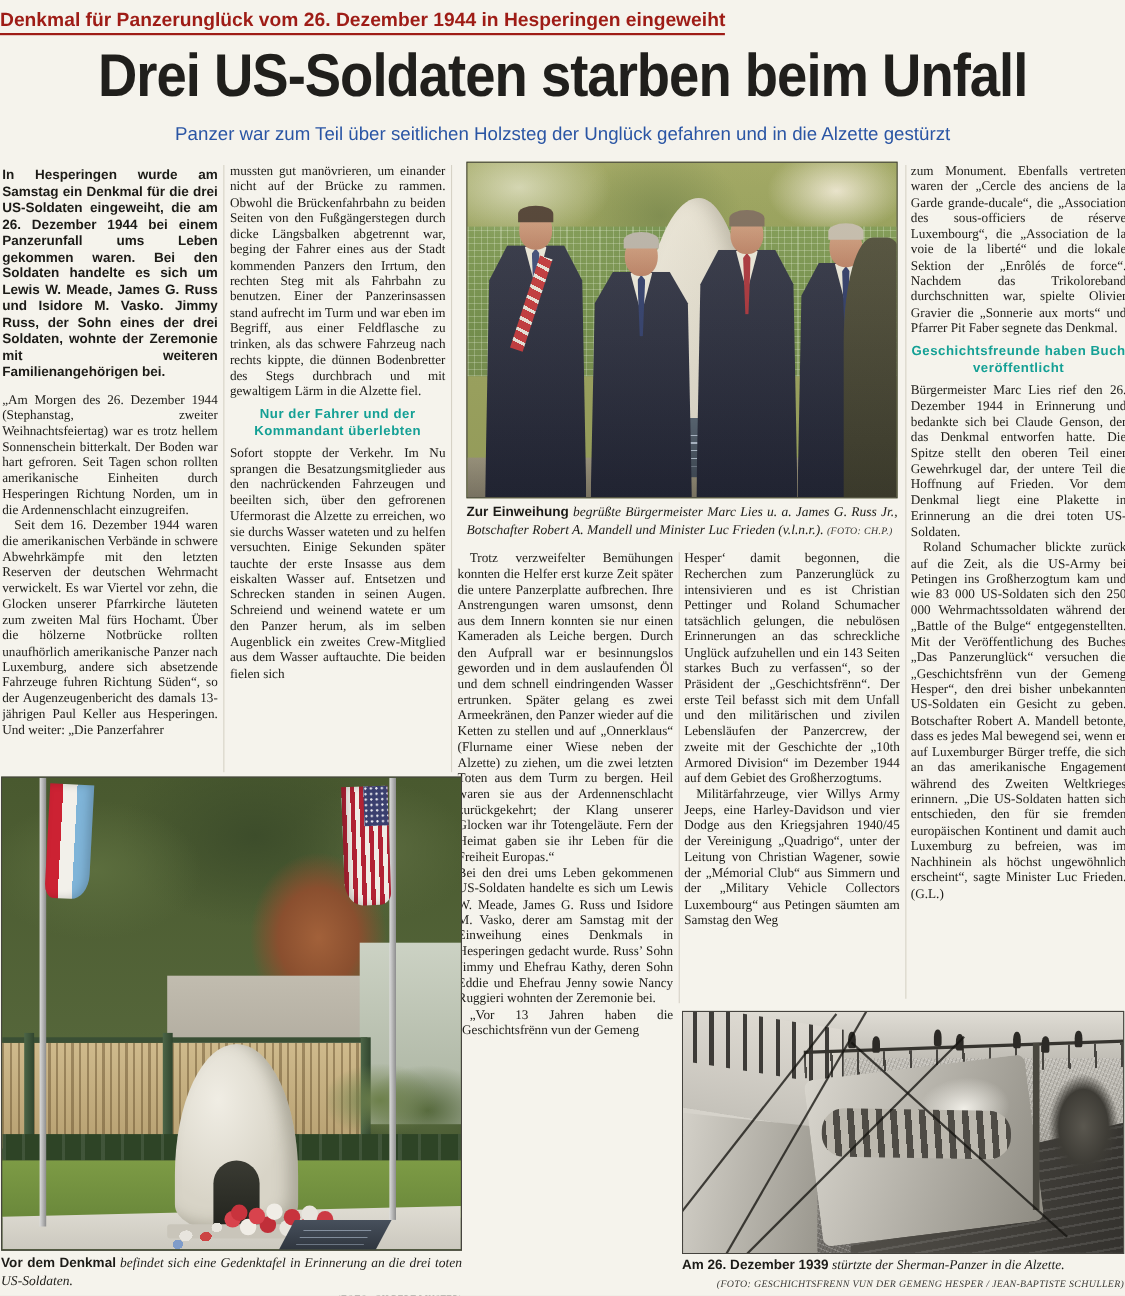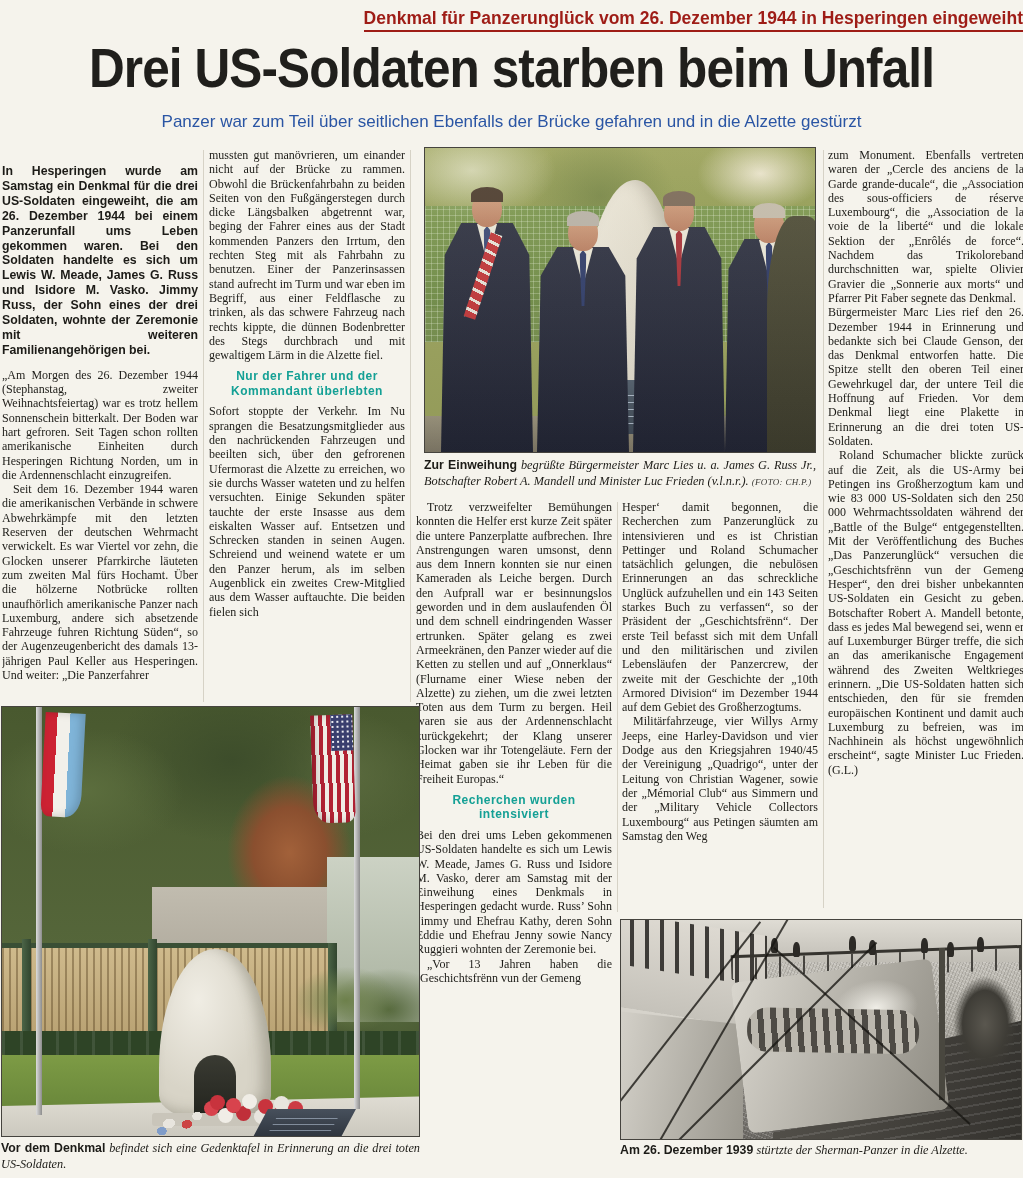--- a/index.html
+++ b/index.html
@@ -3,39 +3,39 @@
 <meta charset="utf-8">
 <style>
   :root{
     --kicker:#9e1c16; --subhead:#2a55a4; --greenhead:#14a095;
     --body:#1c1b17; --pagebg:#f5f3ec;
   }
   html,body{margin:0;padding:0;background:#e8e6e0;}
   #page{position:relative;width:1023px;height:1178px;margin:0 auto;overflow:hidden;
         background:var(--pagebg);color:var(--body);font-family:"Liberation Serif",serif;}
   
-  .kicker{position:absolute;top:8px;left:0;right:0;text-align:right;
+  .kicker{position:absolute;top:8px;left:0;right:0;text-align:left;
           font-family:"Liberation Sans",sans-serif;font-weight:bold;font-size:17.5px;color:var(--kicker);}
   .kicker span{border-bottom:2px solid currentColor;padding-bottom:2px;}
   .headline{position:absolute;top:36px;left:0;right:0;margin:0;text-align:center;
             font-family:"Liberation Sans",sans-serif;font-weight:bold;font-size:55px;
             letter-spacing:-1px;color:#201f1c;white-space:nowrap;transform:scaleX(.9);}
   .subhead{position:absolute;top:112px;left:0;right:0;text-align:center;
            font-family:"Liberation Sans",sans-serif;font-size:17px;color:var(--subhead);}
   
   .col{position:absolute;width:196px;font-size:12px;line-height:14.3px;text-align:justify;
        overflow:hidden;hyphens:auto;-webkit-hyphens:auto;}
   .col p{margin:0;}
   .col p.indent{text-indent:11px;}
   .col p.lead{font-family:"Liberation Sans",sans-serif;font-weight:bold;font-size:12.3px;
               line-height:14.9px;margin-bottom:10px;}
   .col p.greenhead{font-family:"Liberation Sans",sans-serif;font-weight:bold;font-size:12px;
               line-height:14.5px;text-align:center;color:var(--greenhead);margin:7px 0 6px;text-indent:0;
               letter-spacing:.5px;}
-  #col1{left:2px;top:164px;height:556px;}
+  #col1{left:2px;top:152px;height:556px;}
   #col2{left:209px;top:148px;height:556px;}
   #col3{left:416px;top:500px;height:678px;}
   #col4{left:622px;top:500px;height:416px;}
   #col5{left:828px;top:148px;height:764px;}
   .vrule{position:absolute;width:1px;background:#d6d2c6;}
   #r1{left:203px;top:150px;height:552px;}
   #r2{left:410px;top:150px;height:552px;}
   #r3{left:617px;top:502px;height:410px;}
   #r4{left:823px;top:150px;height:758px;}
   
@@ -179,45 +179,45 @@
 </head>
 <body>
 
 <div id="page">
 
   <header>
     <div class="kicker">
       <span>Denkmal für Panzerunglück vom 26. Dezember 1944 in Hesperingen eingeweiht</span>
     </div>
     <h1 class="headline">Drei US-Soldaten starben beim Unfall</h1>
-    <div class="subhead">Panzer war zum Teil über seitlichen Ebenfalls der Brücke gefahren und in die Alzette gestürzt</div>
+    <div class="subhead">Panzer war zum Teil über seitlichen Holzsteg der Unglück gefahren und in die Alzette gestürzt</div>
   </header>
 
   <section class="col" id="col1">
       <p class="lead">In Hesperingen wurde am Samstag ein Denkmal für die drei US-Soldaten eingeweiht, die am 26. Dezember 1944 bei einem Panzerunfall ums Leben gekommen waren. Bei den Soldaten handelte es sich um Lewis W. Meade, James G. Russ und Isidore M. Vasko. Jimmy Russ, der Sohn eines der drei Soldaten, wohnte der Zeremonie mit weiteren Familienangehörigen bei.</p>
       <p>„Am Morgen des 26. Dezember 1944 (Stephanstag, zweiter Weihnachtsfeiertag) war es trotz hellem Sonnenschein bitterkalt. Der Boden war hart gefroren. Seit Tagen schon rollten amerikanische Einheiten durch Hesperingen Richtung Norden, um in die Ardennenschlacht einzugreifen.</p>
       <p class="indent">Seit dem 16. Dezember 1944 waren die amerikanischen Verbände in schwere Abwehrkämpfe mit den letzten Reserven der deutschen Wehrmacht verwickelt. Es war Viertel vor zehn, die Glocken unserer Pfarrkirche läuteten zum zweiten Mal fürs Hochamt. Über die hölzerne Notbrücke rollten unaufhörlich amerikanische Panzer nach Luxemburg, andere sich absetzende Fahrzeuge fuhren Richtung Süden“, so der Augenzeugenbericht des damals 13-jährigen Paul Keller aus Hesperingen. Und weiter: „Die Panzerfahrer</p>
     </section>
   <section class="col" id="col2">
       <p>mussten gut manövrieren, um einander nicht auf der Brücke zu rammen. Obwohl die Brückenfahrbahn zu beiden Seiten von den Fußgängerstegen durch dicke Längsbalken abgetrennt war, beging der Fahrer eines aus der Stadt kommenden Panzers den Irrtum, den rechten Steg mit als Fahrbahn zu benutzen. Einer der Panzerinsassen stand aufrecht im Turm und war eben im Begriff, aus einer Feldflasche zu trinken, als das schwere Fahrzeug nach rechts kippte, die dünnen Bodenbretter des Stegs durchbrach und mit gewaltigem Lärm in die Alzette fiel.</p>
       <p class="greenhead">Nur der Fahrer und der Kommandant überlebten</p>
       <p>Sofort stoppte der Verkehr. Im Nu sprangen die Besatzungsmitglieder aus den nachrückenden Fahrzeugen und beeilten sich, über den gefrorenen Ufermorast die Alzette zu erreichen, wo sie durchs Wasser wateten und zu helfen versuchten. Einige Sekunden später tauchte der erste Insasse aus dem eiskalten Wasser auf. Entsetzen und Schrecken standen in seinen Augen. Schreiend und weinend watete er um den Panzer herum, als im selben Augenblick ein zweites Crew-Mitglied aus dem Wasser auftauchte. Die beiden fielen sich</p>
     </section>
   <section class="col" id="col3">
       <p class="indent">Trotz verzweifelter Bemühungen konnten die Helfer erst kurze Zeit später die untere Panzerplatte aufbrechen. Ihre Anstrengungen waren umsonst, denn aus dem Innern konnten sie nur einen Kameraden als Leiche bergen. Durch den Aufprall war er besinnungslos geworden und in dem auslaufenden Öl und dem schnell eindringenden Wasser ertrunken. Später gelang es zwei Armeekränen, den Panzer wieder auf die Ketten zu stellen und auf „Onnerklaus“ (Flurname einer Wiese neben der Alzette) zu ziehen, um die zwei letzten Toten aus dem Turm zu bergen. Heil waren sie aus der Ardennenschlacht zurückgekehrt; der Klang unserer Glocken war ihr Totengeläute. Fern der Heimat gaben sie ihr Leben für die Freiheit Europas.“</p>
-      <p class="greenhead">Recherchen wurden intensiviert</p>
       <p>Bei den drei ums Leben gekommenen US-Soldaten handelte es sich um Lewis W. Meade, James G. Russ und Isidore M. Vasko, derer am Samstag mit der Einweihung eines Denkmals in Hesperingen gedacht wurde. Russ’ Sohn Jimmy und Ehefrau Kathy, deren Sohn Eddie und Ehefrau Jenny sowie Nancy Ruggieri wohnten der Zeremonie bei.</p>
       <p class="indent">„Vor 13 Jahren haben die ‚Geschichtsfrënn vun der Gemeng</p>
     </section>
   <section class="col" id="col4">
       <p>Hesper‘ damit begonnen, die Recherchen zum Panzerunglück zu intensivieren und es ist Christian Pettinger und Roland Schumacher tatsächlich gelungen, die nebulösen Erinnerungen an das schreckliche Unglück aufzuhellen und ein 143 Seiten starkes Buch zu verfassen“, so der Präsident der „Geschichtsfrënn“. Der erste Teil befasst sich mit dem Unfall und den militärischen und zivilen Lebensläufen der Panzercrew, der zweite mit der Geschichte der „10th Armored Division“ im Dezember 1944 auf dem Gebiet des Großherzogtums.</p>
       <p class="indent">Militärfahrzeuge, vier Willys Army Jeeps, eine Harley-Davidson und vier Dodge aus den Kriegsjahren 1940/45 der Vereinigung „Quadrigo“, unter der Leitung von Christian Wagener, sowie der „Mémorial Club“ aus Simmern und der „Military Vehicle Collectors Luxembourg“ aus Petingen säumten am Samstag den Weg</p>
     </section>
   <section class="col" id="col5">
       <p>zum Monument. Ebenfalls vertreten waren der „Cercle des anciens de la Garde grande-ducale“, die „Association des sous-officiers de réserve Luxembourg“, die „Association de la voie de la liberté“ und die lokale Sektion der „Enrôlés de force“. Nachdem das Trikoloreband durchschnitten war, spielte Olivier Gravier die „Sonnerie aux morts“ und Pfarrer Pit Faber segnete das Denkmal.</p>
+      <p class="greenhead">Geschichtsfreunde haben Buch veröffentlicht</p>
       <p>Bürgermeister Marc Lies rief den 26. Dezember 1944 in Erinnerung und bedankte sich bei Claude Genson, der das Denkmal entworfen hatte. Die Spitze stellt den oberen Teil einer Gewehrkugel dar, der untere Teil die Hoffnung auf Frieden. Vor dem Denkmal liegt eine Plakette in Erinnerung an die drei toten US-Soldaten.</p>
       <p class="indent">Roland Schumacher blickte zurück auf die Zeit, als die US-Army bei Petingen ins Großherzogtum kam und wie 83 000 US-Soldaten sich den 250 000 Wehrmachtssoldaten während der „Battle of the Bulge“ entgegenstellten. Mit der Veröffentlichung des Buches „Das Panzerunglück“ versuchen die „Geschichtsfrënn vun der Gemeng Hesper“, den drei bisher unbekannten US-Soldaten ein Gesicht zu geben. Botschafter Robert A. Mandell betonte, dass es jedes Mal bewegend sei, wenn er auf Luxemburger Bürger treffe, die sich an das amerikanische Engagement während des Zweiten Weltkrieges erinnern. „Die US-Soldaten hatten sich entschieden, den für sie fremden europäischen Kontinent und damit auch Luxemburg zu befreien, was im Nachhinein als höchst ungewöhnlich erscheint“, sagte Minister Luc Frieden.  (G.L.)</p>
     </section>
 
   <div class="vrule" id="r1"></div>
   <div class="vrule" id="r2"></div>
   <div class="vrule" id="r3"></div>
   <div class="vrule" id="r4"></div>
 
   <figure id="photo-main">
@@ -317,15 +317,16 @@
     <div class="tk-pole"></div>
     <div class="tk-debris"></div>
     <div class="tk-cable" id="cbl1"></div>
     <div class="tk-cable" id="cbl2"></div>
     <div class="tk-cable" id="cbl3"></div>
     <div class="tk-cable" id="cbl4"></div>
   </figure>
   <div class="caption" id="cap-tank">
     <span class="cap-lead">Am 26. Dezember 1939</span>
     <span class="cap-text">stürtzte der Sherman-Panzer in die Alzette.</span>
+    <span class="credit block">(FOTO: GESCHICHTSFRENN VUN DER GEMENG HESPER / JEAN-BAPTISTE SCHULLER)</span>
   </div>
 
 </div>
 
 </body></html>

